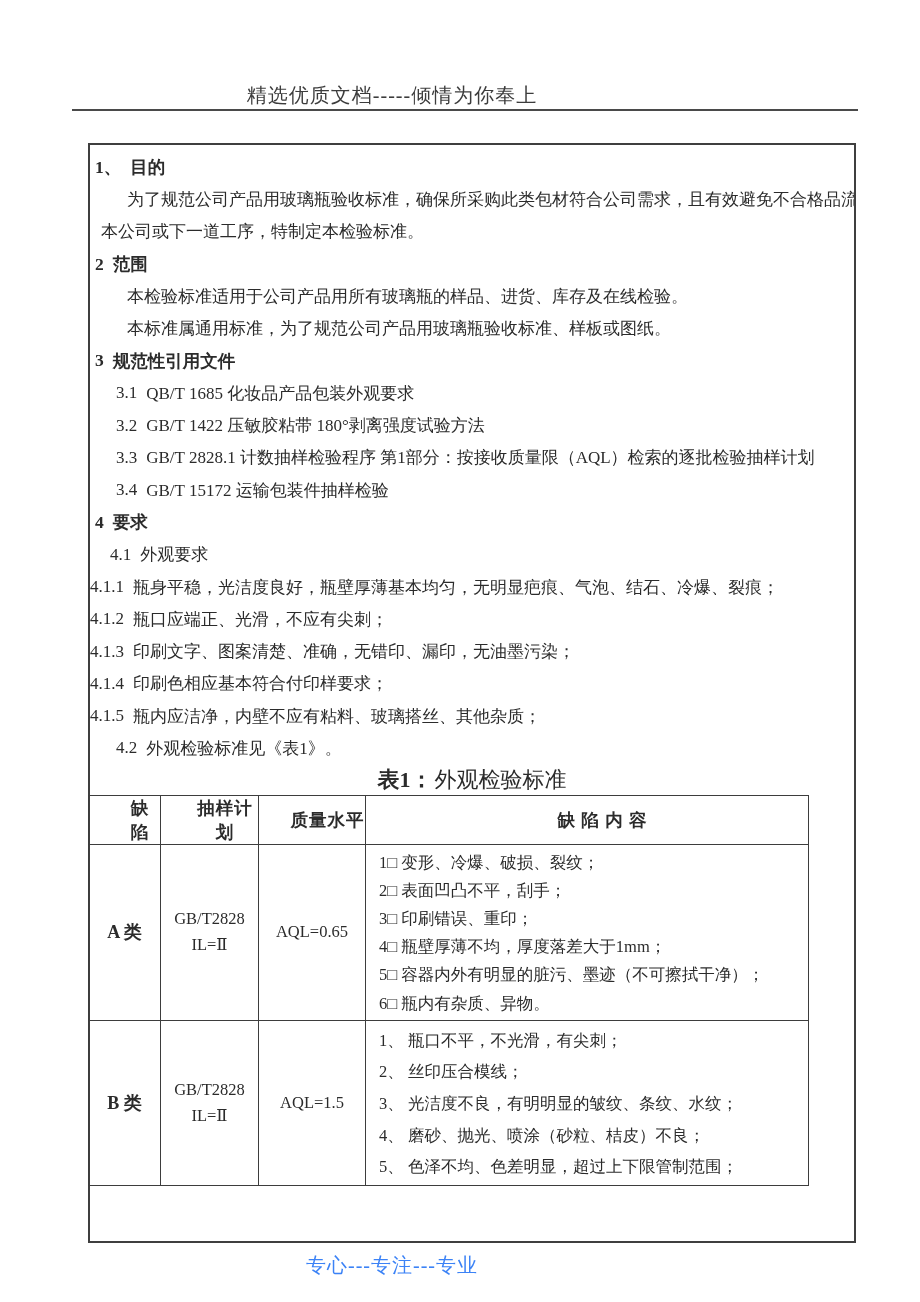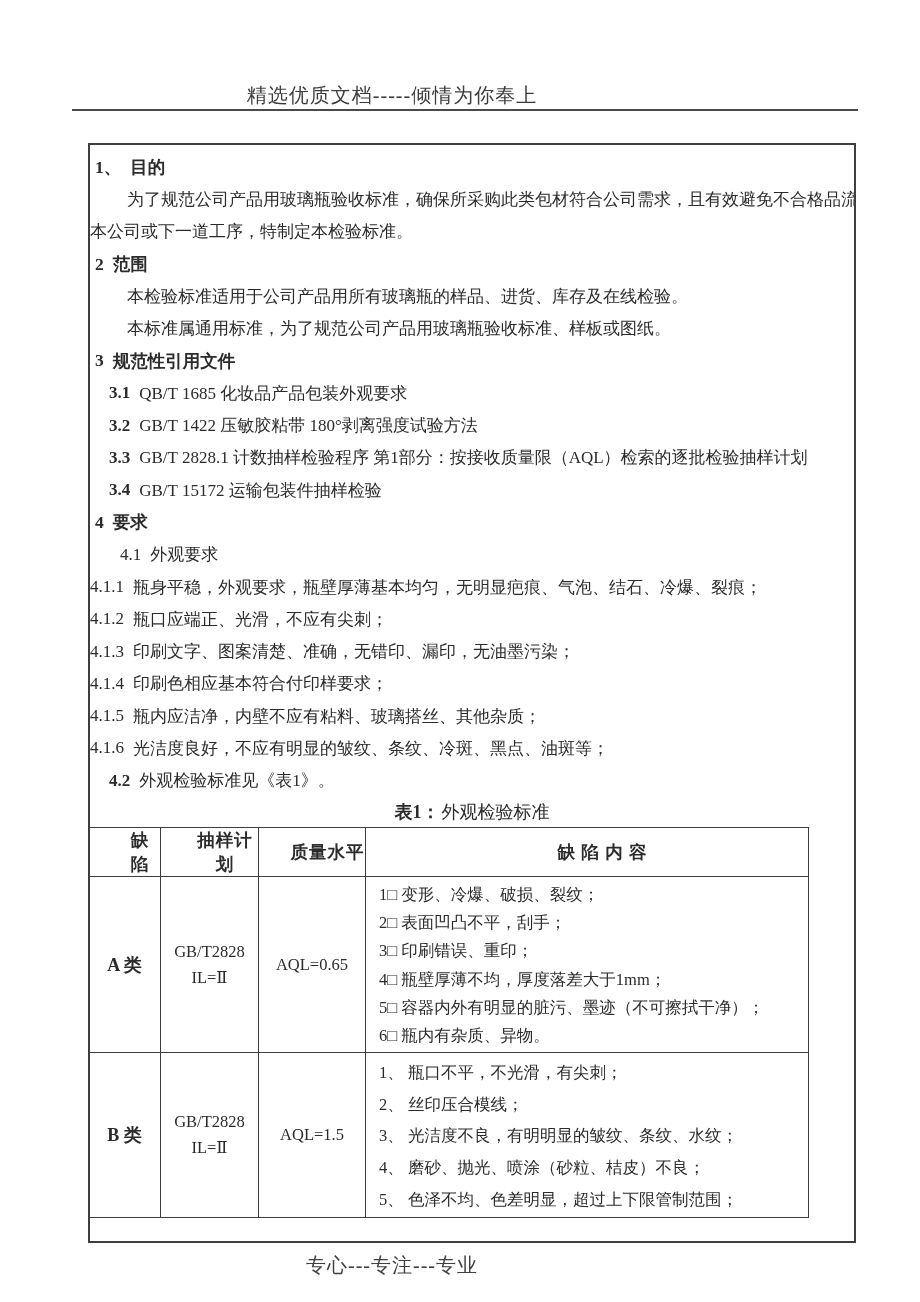--- a/index.html
+++ b/index.html
@@ -31,30 +31,30 @@
   }
 
   
   .line {
     height: 32.3px; display: flex; align-items: center;
     font-size: 17px; white-space: nowrap; overflow: hidden;
   }
   .line .num { margin-right: 9px; }
   .l-h   { font-weight: bold; padding-left: 5px; font-size: 17.5px; }
   .l-p   { padding-left: 37px; }
-  .l-pc  { padding-left: 0; }
+  .l-pc  { padding-left: 11px; }
   .l-ref { padding-left: 19px; }
-  .l-ref .num { font-weight: bold; }
-  .l-sub { padding-left: 30px; }
+  .l-ref .num { font-weight: normal; margin-left: 7px; }
+  .l-sub { padding-left: 20px; }
   .l-sub2{ }
 
   
   .tbl-title {
     height: 30px; display: flex; align-items: center; justify-content: center;
-    font-size: 18px;
+    font-size: 22px;
   }
   .tbl-title .tt-b { font-weight: bold; margin-right: 2px; }
   table.spec {
     border-collapse: collapse; table-layout: fixed;
     width: 720px; margin-left: -2px;
     font-size: 16.5px; color: #2b2b2b;
   }
   table.spec td, table.spec th {
     border: 1.6px solid #3d3d3d;
     vertical-align: middle;
@@ -67,21 +67,21 @@
   td.c-defect { font-weight: bold; font-size: 18px; }
   .plan-line { line-height: 26px; text-align: center; }
   .items-cell { padding: 4px 6px 2px 13px; vertical-align: top; }
   .row-a .item { line-height: 28.2px; }
   .row-b .item { line-height: 31.6px; }
   .item { white-space: nowrap; overflow: hidden; }
 
   
   .ftr {
     position: absolute; top: 1252px; left: 0; width: 784px;
-    text-align: center; font-size: 20px; color: #404040;
+    text-align: center; font-size: 20px; color: #3b82f6;
     letter-spacing: 1px;
   }
 </style>
 </head>
 <body>
 
 <div class="hdr">精选优质文档-----倾情为你奉上</div>
 <div class="hdr-rule"></div>
 
 <div class="page">
@@ -132,41 +132,37 @@
   <div class="line l-h">
     <span class="num">4</span>
       <span>要求</span>
   </div>
   <div class="line l-sub">
     <span class="num">4.1</span>
       <span>外观要求</span>
   </div>
   <div class="line l-sub2">
     <span class="num">4.1.1</span>
-      <span>瓶身平稳，外观要求，瓶壁厚薄基本均匀，无明显疤痕、气泡、结石、冷爆、裂痕；</span>
+      <span>瓶身平稳，光洁度良好，瓶壁厚薄基本均匀，无明显疤痕、气泡、结石、冷爆、裂痕；</span>
   </div>
   <div class="line l-sub2">
     <span class="num">4.1.2</span>
       <span>瓶口应端正、光滑，不应有尖刺；</span>
   </div>
   <div class="line l-sub2">
     <span class="num">4.1.3</span>
       <span>印刷文字、图案清楚、准确，无错印、漏印，无油墨污染；</span>
   </div>
   <div class="line l-sub2">
     <span class="num">4.1.4</span>
       <span>印刷色相应基本符合付印样要求；</span>
   </div>
   <div class="line l-sub2">
     <span class="num">4.1.5</span>
       <span>瓶内应洁净，内壁不应有粘料、玻璃搭丝、其他杂质；</span>
-  </div>
-  <div class="line l-sub2">
-    <span class="num">4.1.6</span>
-      <span>光洁度良好，不应有明显的皱纹、条纹、冷斑、黑点、油斑等；</span>
   </div>
   <div class="line l-ref">
     <span class="num">4.2</span>
       <span>外观检验标准见《表1》。</span>
   </div>
 
   <div class="tbl-title">
     <span class="tt-b">表1：</span>
       <span>外观检验标准</span>
   </div>

